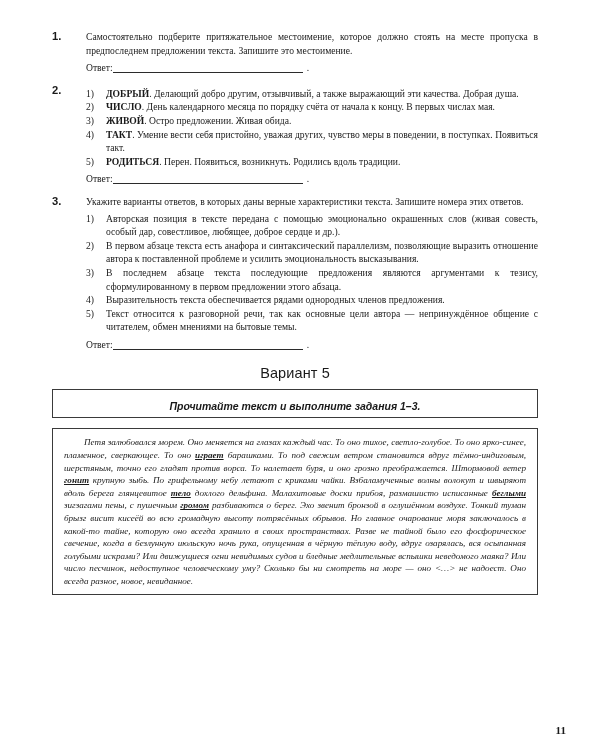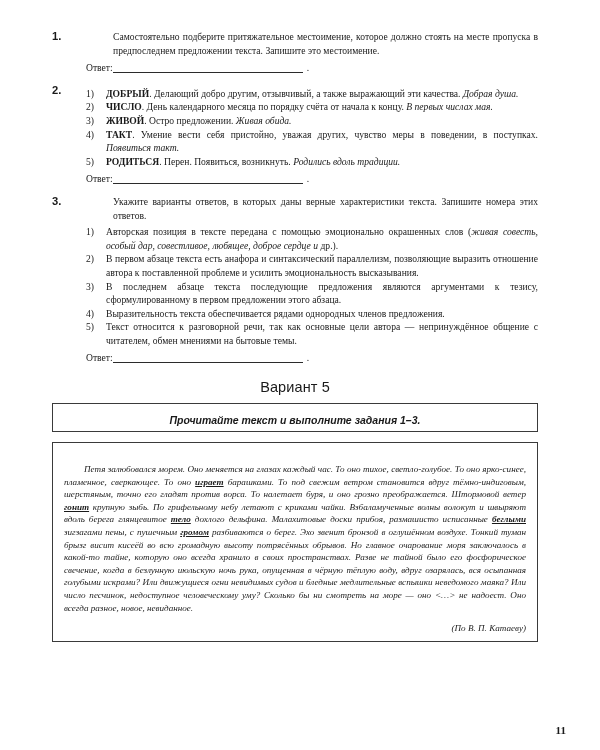--- a/index.html
+++ b/index.html
@@ -39,21 +39,20 @@
     padding-top: 0px;
   }
   .task-body {
     flex: 1 1 auto;
     font-size: 9.6px;
     line-height: 13.6px;
     text-align: justify;
   }
   .stem {
     text-align: justify;
-    margin-left: 27px;
   }
 
   
   .options {
     margin: 3px 0 0 0;
     padding: 0;
     list-style: none;
   }
   .options li {
     display: flex;
@@ -65,21 +64,21 @@
     font-size: 9.6px;
     line-height: 13.6px;
   }
   .opt-text {
     flex: 1 1 auto;
     font-size: 9.6px;
     line-height: 13.6px;
     text-align: justify;
   }
   .term { font-weight: bold; }
-  .ex   { font-style: italic; }
+  .ex   { }
 
   
   .answer-row {
     display: flex;
     align-items: center;
     margin-top: 4px;
     font-size: 9.6px;
     line-height: 13.6px;
   }
   .answer-label { white-space: pre; }
@@ -110,21 +109,21 @@
     font-style: italic;
     font-weight: bold;
     font-size: 10.5px;
     padding: 10px 0 5px 0;
     margin-bottom: 10px;
   }
 
   
   .text-box {
     border: 1px solid #3a3a3a;
-    padding: 20px 11px 6px 11px;
+    padding: 7px 11px 6px 11px;
   }
   .text-body {
     font-style: italic;
     font-size: 9.1px;
     line-height: 12.6px;
     text-align: justify;
     text-indent: 20px;
     hyphens: auto;
   }
   .text-body b {
@@ -234,18 +233,17 @@
       </div>
     </div>
   </div>
 
   <div class="variant-title">Вариант 5</div>
 
   <div class="instruction-box">Прочитайте текст и выполните задания 1–3.</div>
 
   <div class="text-box">
     <div class="text-body" id="reading-text-body"><span>Петя залюбовался морем. Оно меняется на глазах каждый час. То оно тихое, светло-голубое. То оно ярко-синее, пламенное, сверкающее. То оно </span><b>играет</b><span> барашками. То под свежим ветром становится вдруг тёмно-индиговым, шерстяным, точно его гладят против ворса. То налетает буря, и оно грозно преображается. Штормовой ветер </span><b>гонит</b><span> крупную зыбь. По грифельному небу летают с криками чайки. Взбаламученные волны волокут и швыряют вдоль берега глянцевитое </span><b>тело</b><span> дохлого дельфина. Малахитовые доски прибоя, размашисто исписанные </span><b>беглыми</b><span> зигзагами пены, с пушечным </span><b>громом</b><span> разбиваются о берег. Эхо звенит бронзой в оглушённом воздухе. Тонкий туман брызг висит кисеёй во всю громадную высоту потрясённых обрывов. Но главное очарование моря заключалось в какой-то тайне, которую оно всегда хранило в своих пространствах. Разве не тайной было его фосфорическое свечение, когда в безлунную июльскую ночь рука, опущенная в чёрную тёплую воду, вдруг озарялась, вся осыпанная голубыми искрами? Или движущиеся огни невидимых судов и бледные медлительные вспышки неведомого маяка? Или число песчинок, недоступное человеческому уму? Сколько бы ни смотреть на море — оно &lt;…&gt; не надоест. Оно всегда разное, новое, невиданное.</span></div>
-    <div class="attribution">(По В. П. Катаеву)</div>
   </div>
 
   <div class="page-number">11</div>
 
 </div>
 
 </body></html>

